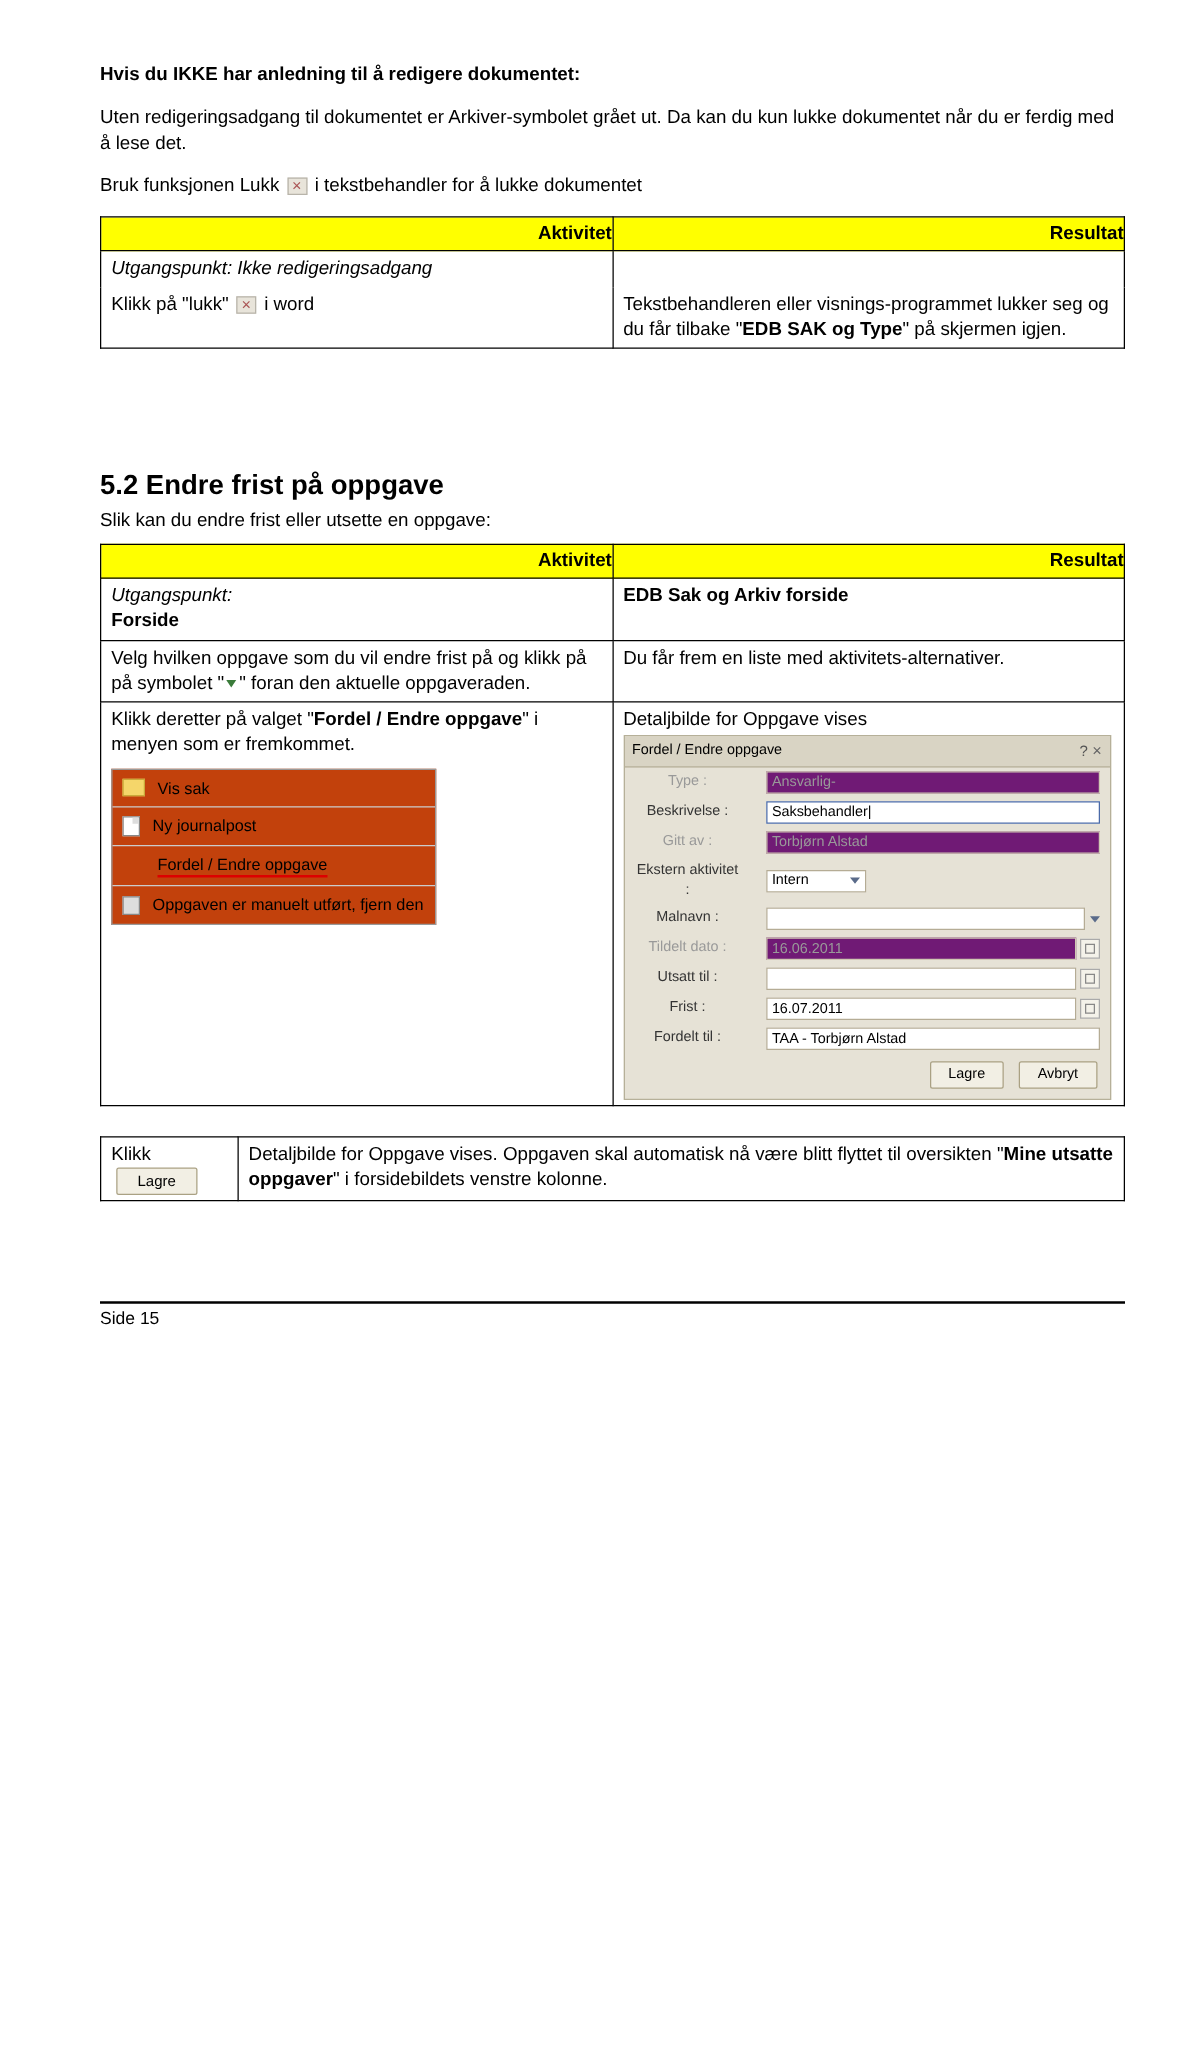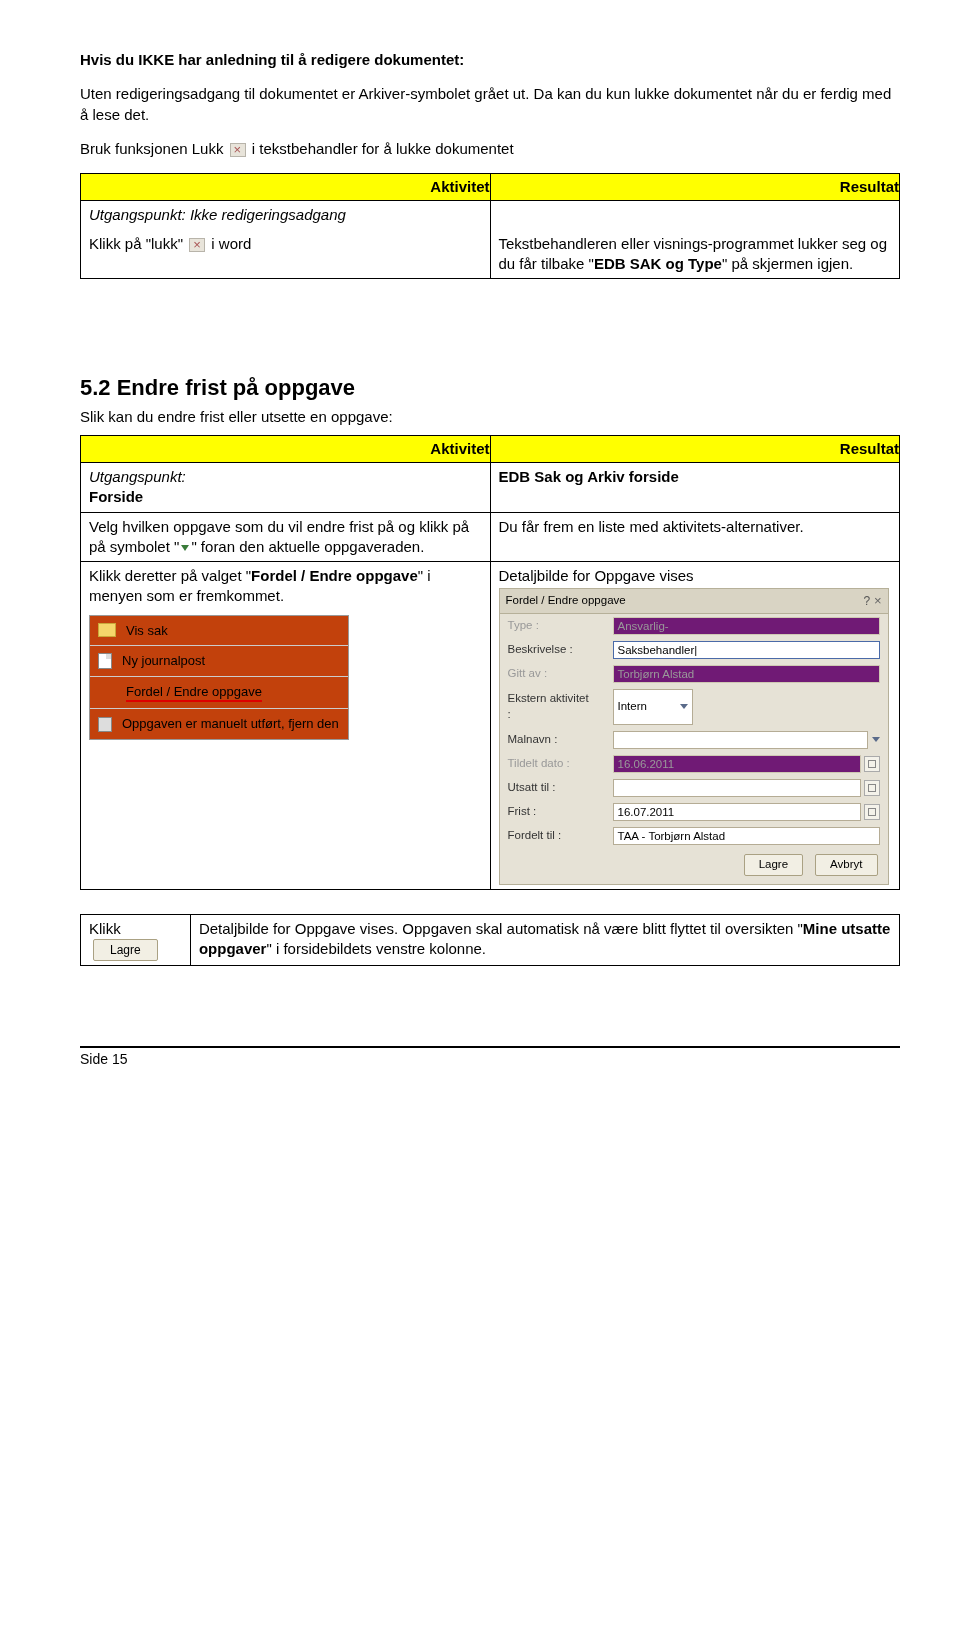--- a/index.html
+++ b/index.html
@@ -108,35 +108,35 @@
   }
   .formpanel .titlebar .help { color: #555; font-size: 12px; }
   .formpanel .titlebar .help::after { content: " ×"; color: #666; font-size: 13px; }
   .formrow {
     display: flex;
     align-items: center;
     padding: 3px 8px;
   }
   .formrow label {
     width: 105px;
-    text-align: left;
+    text-align: center;
     padding-right: 20px;
     color: #333;
   }
   .formrow.disabled label { color: #999; }
   .forminput {
     flex: 1;
     background: #fff;
     border: 1px solid #b5ac95;
     height: 18px;
     padding: 1px 4px;
     font-size: 11.5px;
   }
   .forminput.disabled { background: #701a75; color: #999; border-color: #cfc8b3; }
-  .formselect { border: 1px solid #b5ac95; background:#fff; height:36px; padding:1px 4px; width: 80px; display:flex; align-items:center; justify-content:space-between;}
+  .formselect { border: 1px solid #b5ac95; background:#fff; height:18px; padding:1px 4px; width: 80px; display:flex; align-items:center; justify-content:space-between;}
   .selectchev { border-left: 4px solid transparent; border-right: 4px solid transparent; border-top: 5px solid #5a6b8a; }
   .dateinput { width: 80px; }
   .calicon { width: 16px; height: 16px; border: 1px solid #aaa; background: #f4f2ea; margin-left: 3px; display: inline-block; position: relative;}
   .calicon::after { content:""; position:absolute; top:3px; left:3px; right:3px; bottom:3px; border:1px solid #888; }
   .formbuttons { display: flex; justify-content: flex-end; gap: 12px; padding: 6px 10px 2px; }
   .formbtn { background: #f2efe4; border: 1px solid #aaa183; padding: 2px 14px; font-size: 11.5px; border-radius: 2px; }
   .inline-lagre {
     display: inline-block;
     background: #f2efe4;
     border: 1px solid #aaa183;

